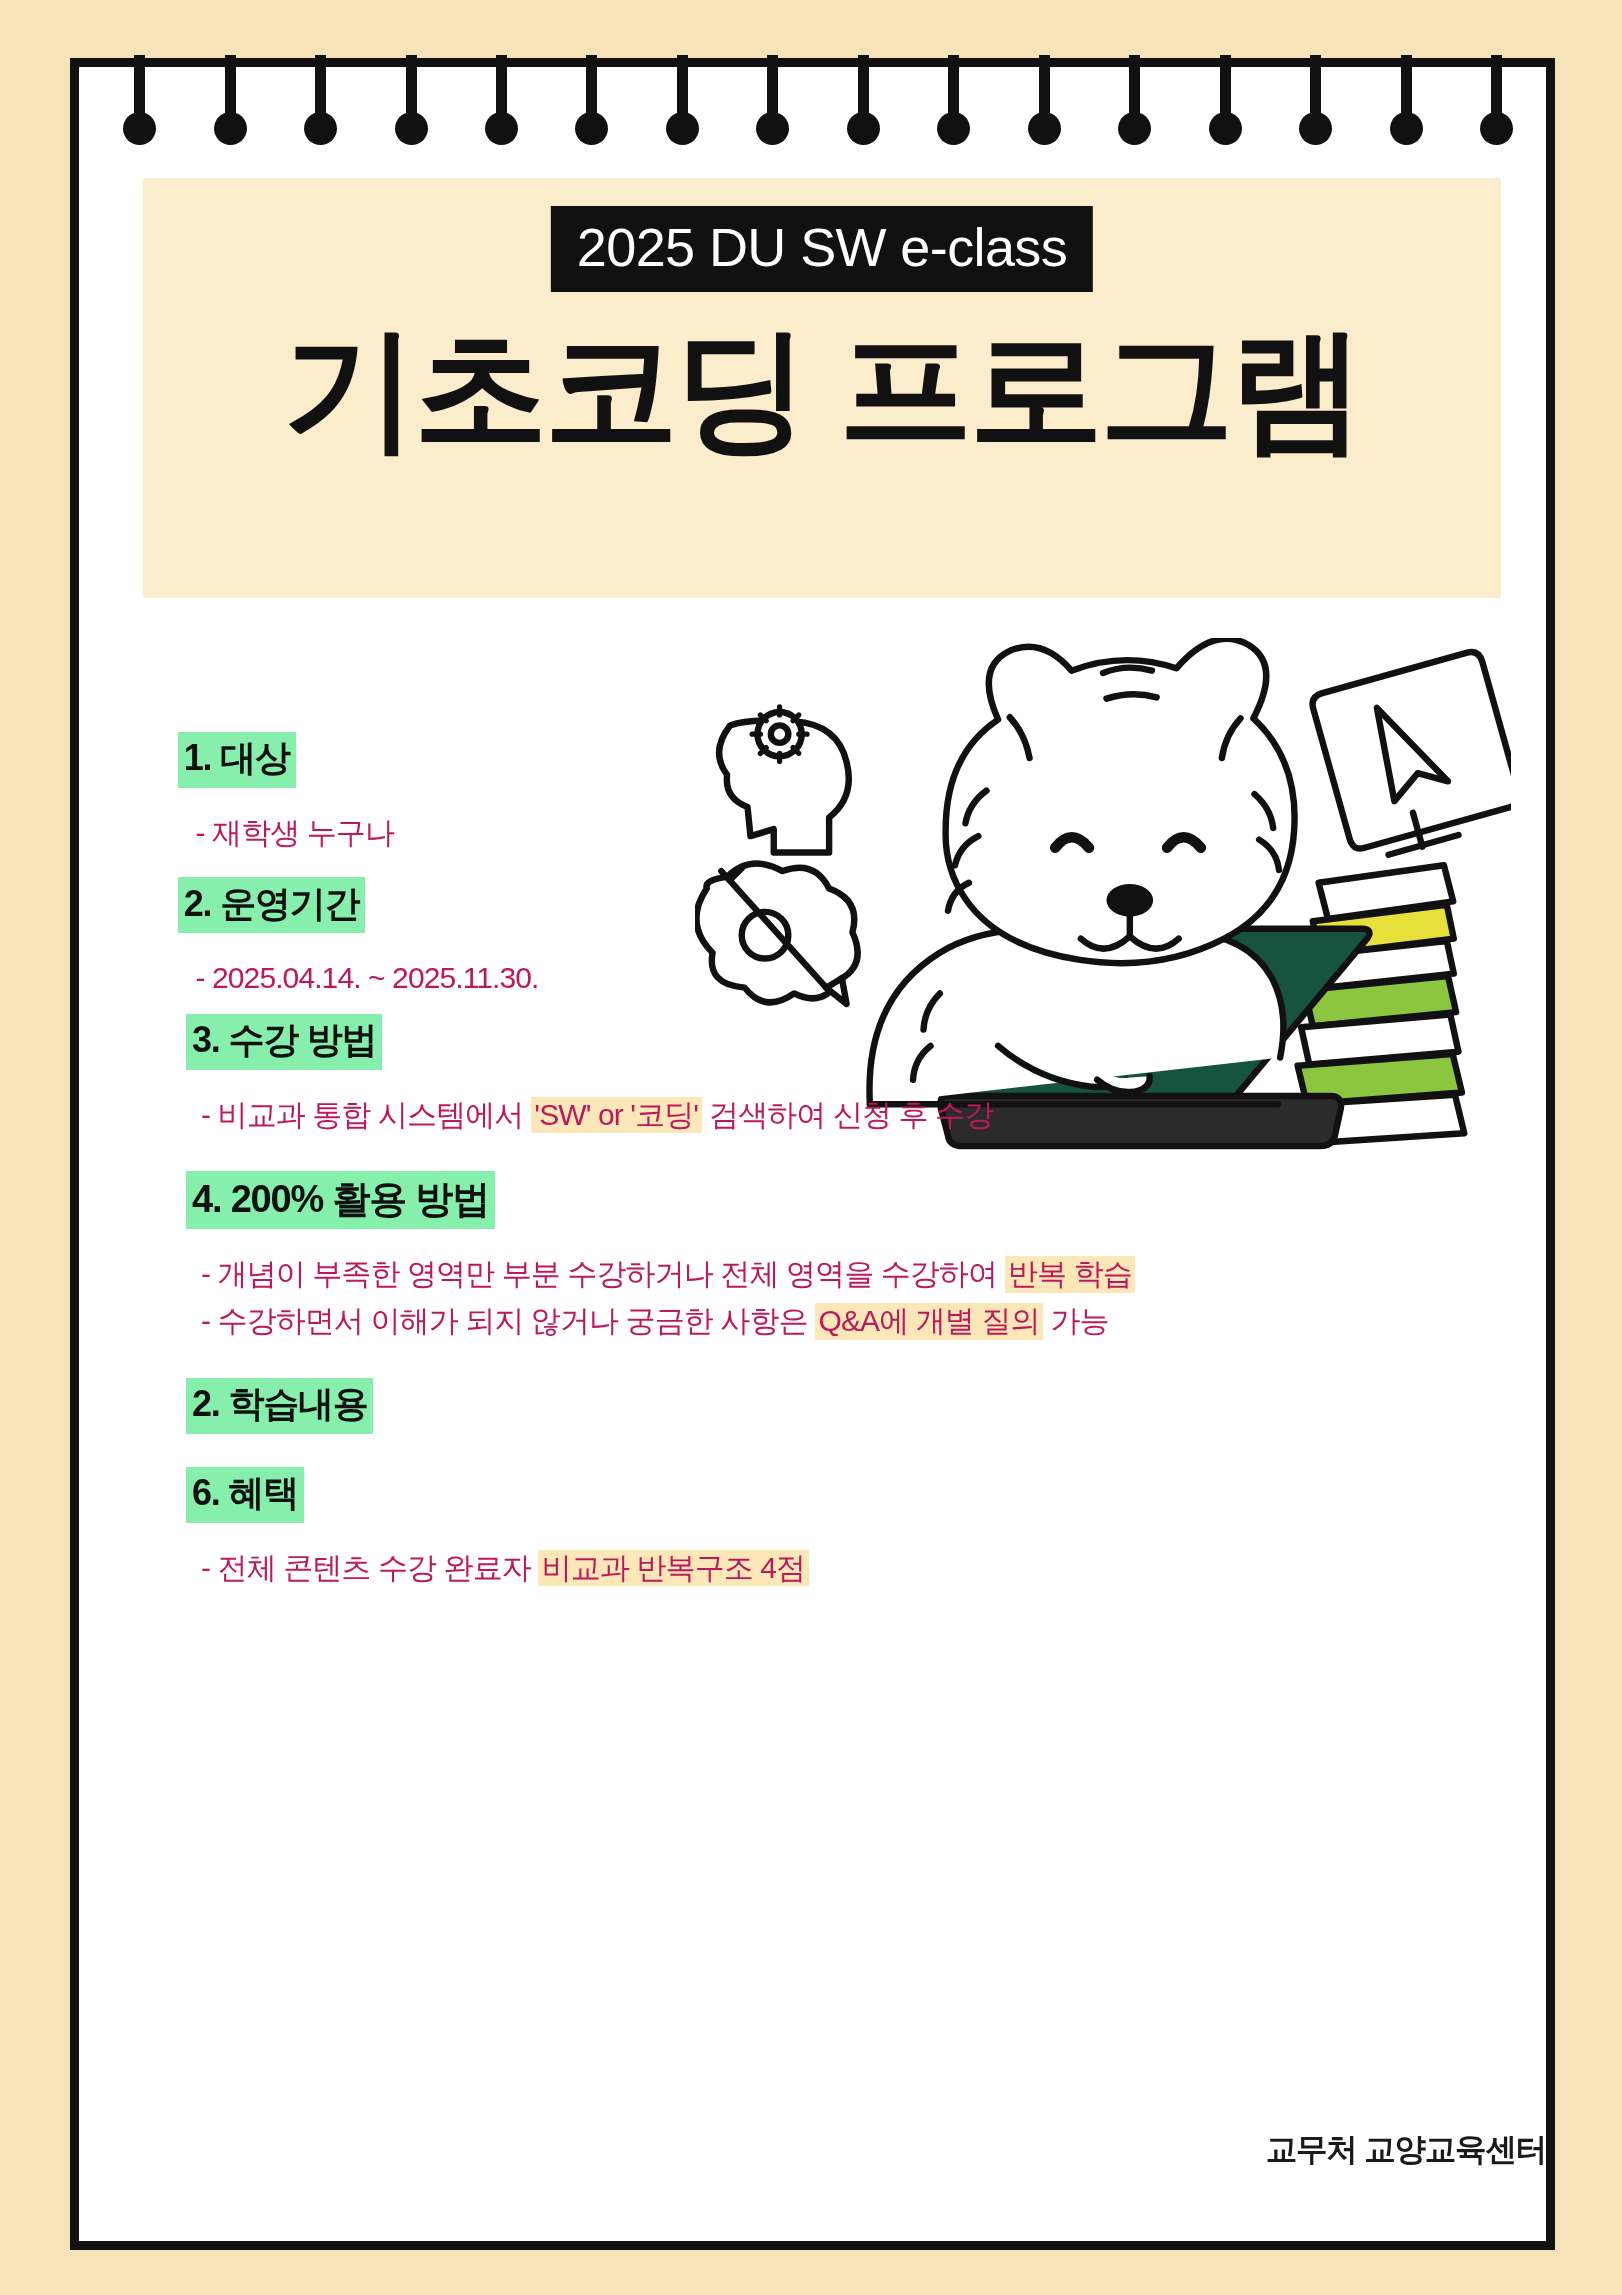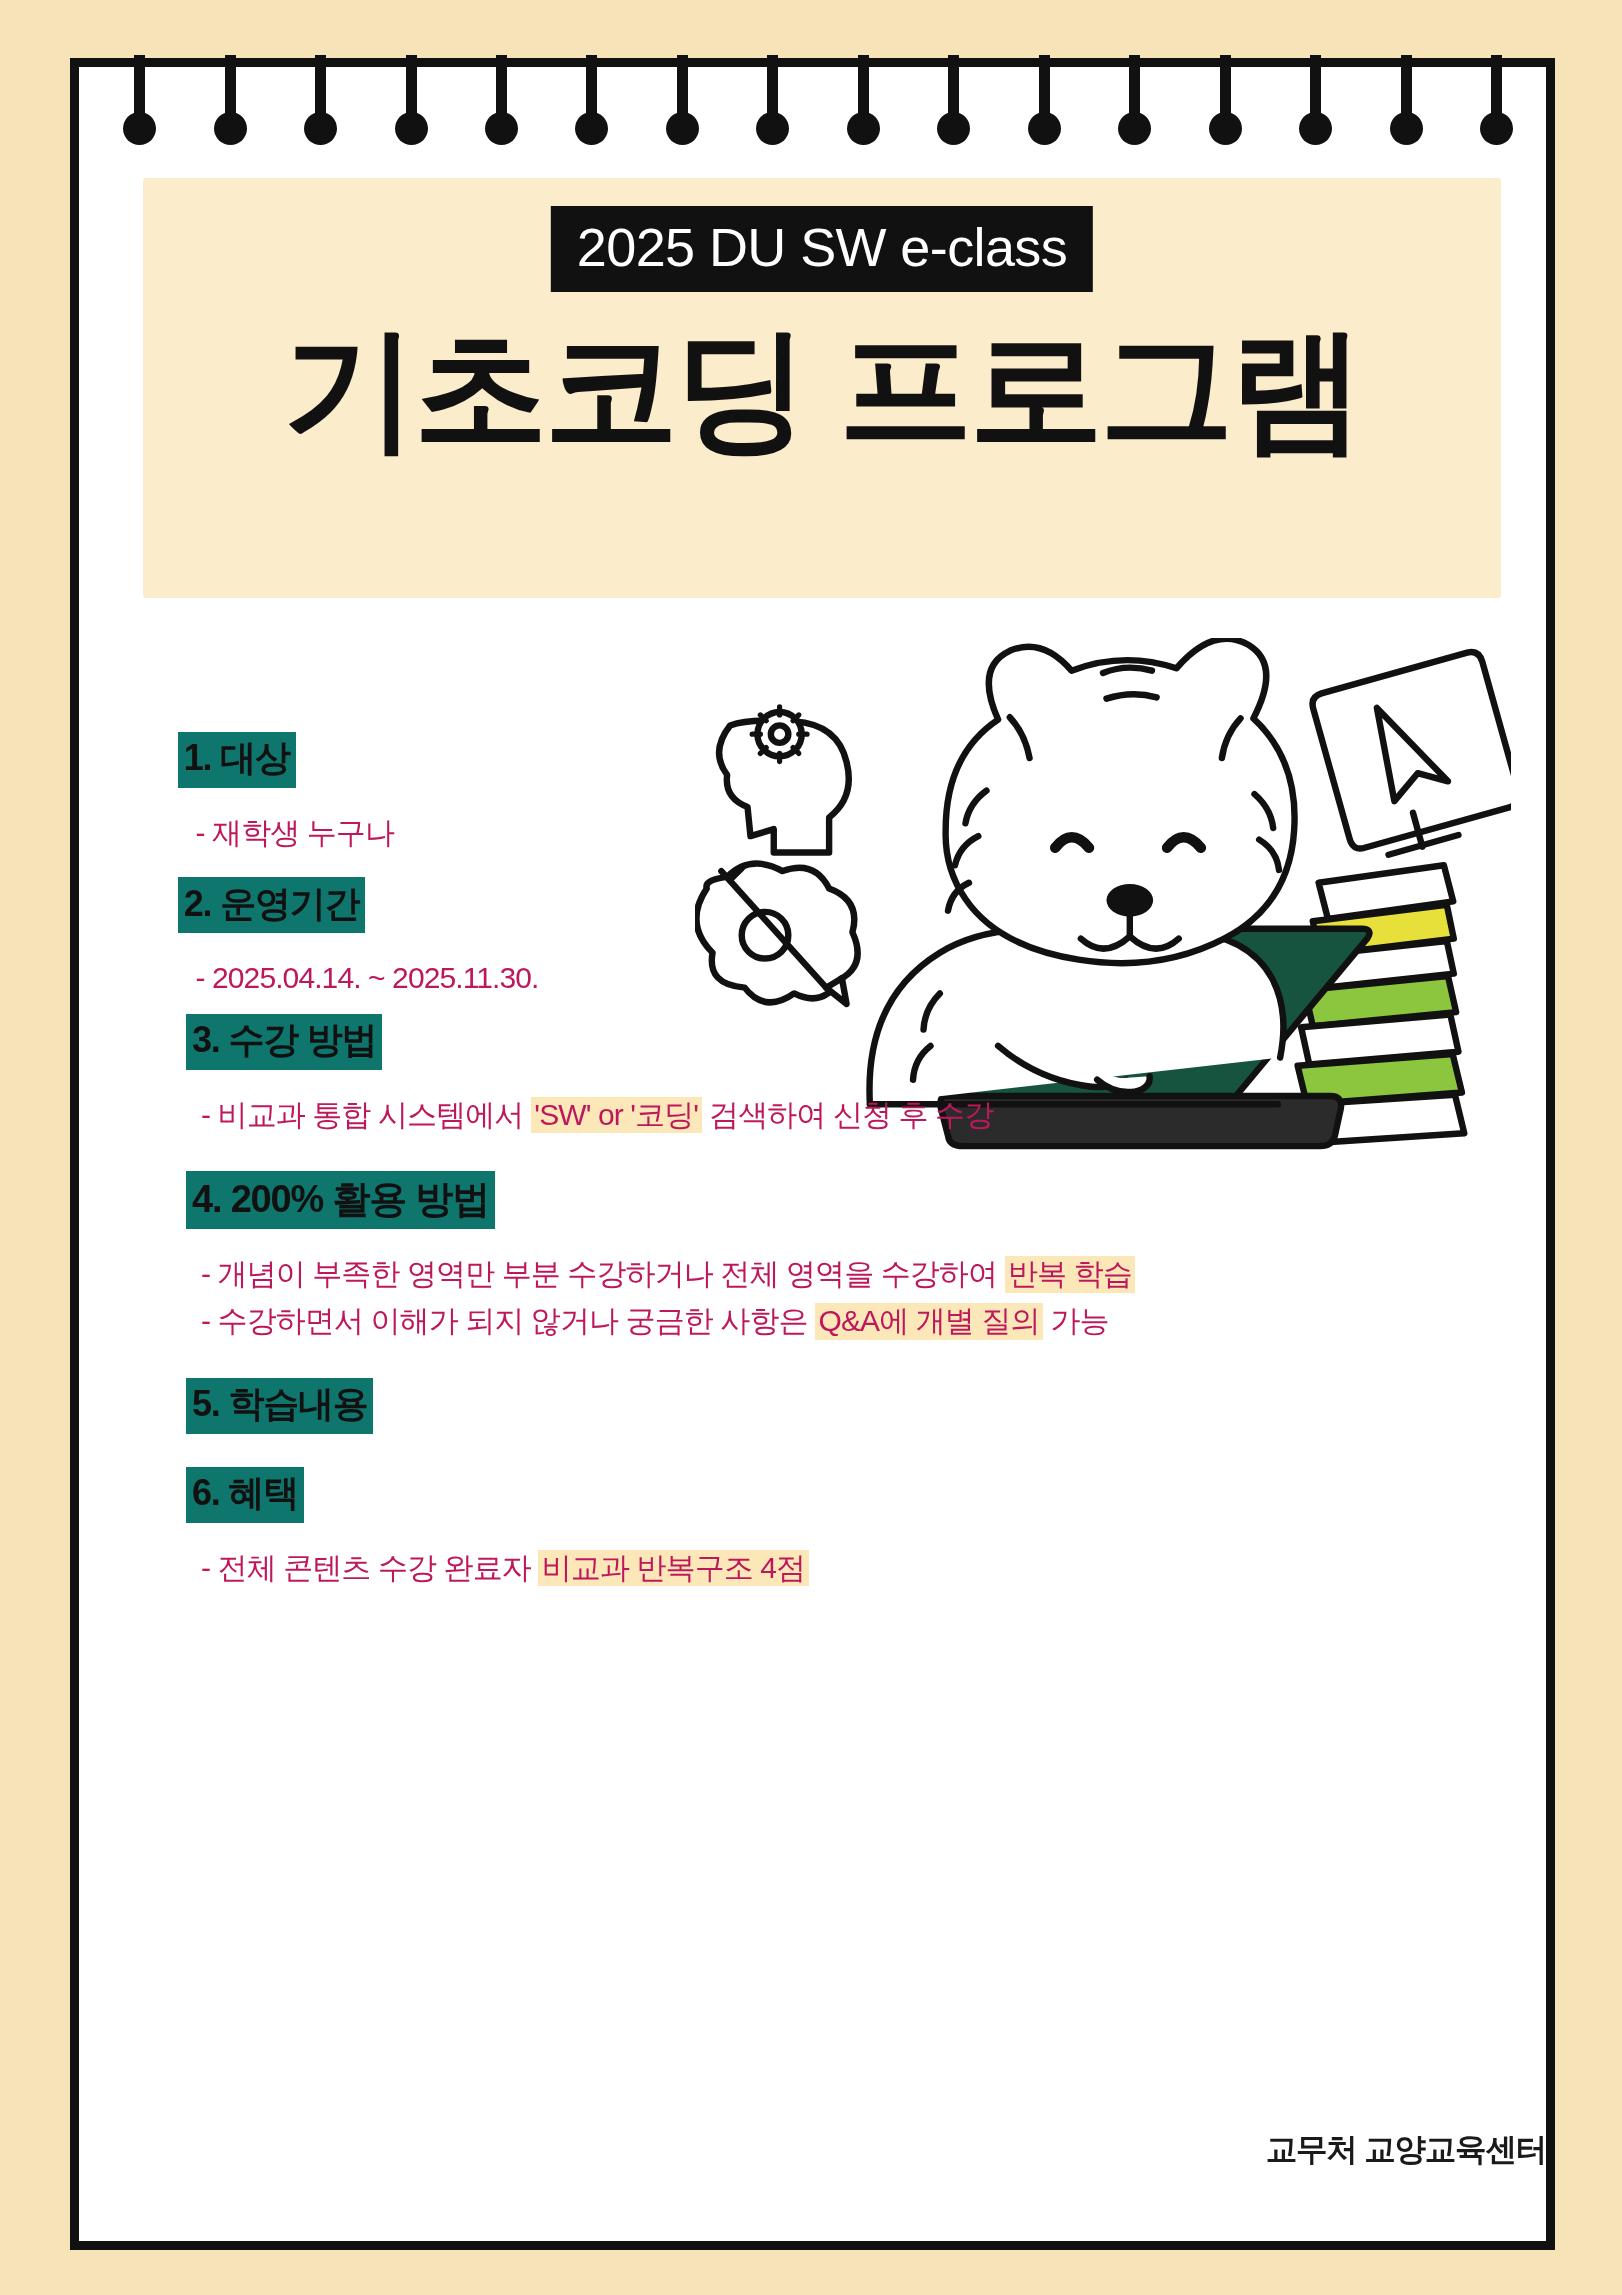--- a/index.html
+++ b/index.html
@@ -93,21 +93,21 @@
     top: 665px;
     width: 100%;
     padding: 0 99px;
   }
   .sec { margin-bottom: 15px; }
   .sec-head {
     display: inline-block;
     font-size: 36px;
     font-weight: bold;
     color: #111111;
-    background: #0f766e;
+    background: #86efac;
     padding: 2.3px 5.8px 4.7px 5.8px;
     letter-spacing: -1.2px;
   }
   .sec-body {
     font-size: 30px;
     color: #be185d;
     letter-spacing: -0.9px;
     margin: 23px 0 0 17.5px;
     line-height: 1.45;
   }
@@ -278,21 +278,21 @@
         <span class="line">
           <span>- 개념이 부족한 영역만 부분 수강하거나 전체 영역을 수강하여 </span><span class="hl">반복 학습</span>
         </span>
         <span class="line">
           <span>- 수강하면서 이해가 되지 않거나 궁금한 사항은 </span><span class="hl">Q&amp;A에 개별 질의</span><span> 가능</span>
         </span>
       </div>
     </div>
 
     <div class="sec s5">
-      <div class="sec-head">5. 학습내용</div>
+      <div class="sec-head">2. 학습내용</div>
     </div>
 
     <div class="sec s6">
       <div class="sec-head">6. 혜택</div>
       <div class="sec-body">
         <span class="line">
           <span>- 전체 콘텐츠 수강 완료자 </span><span class="hl">비교과 반복구조 4점</span>
         </span>
       </div>
     </div>

